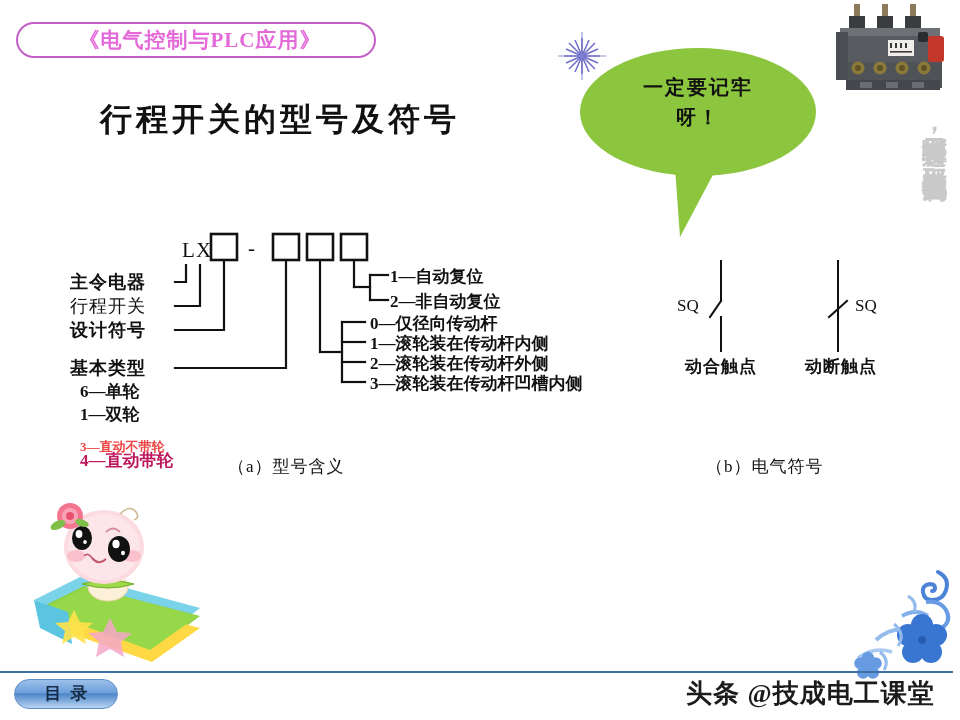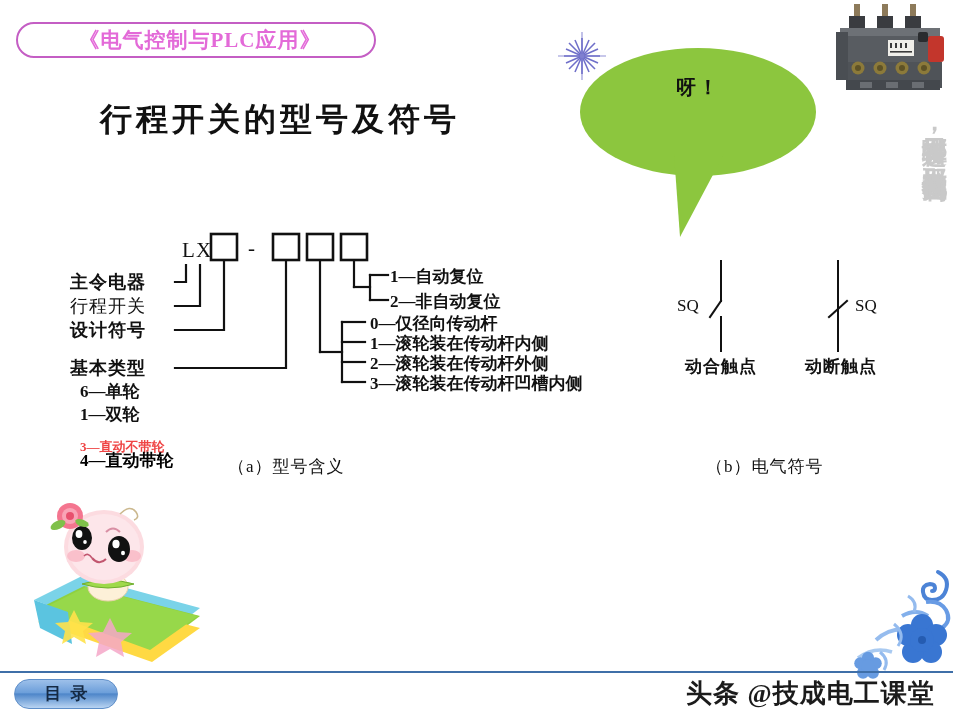--- a/index.html
+++ b/index.html
@@ -148,20 +148,21 @@
       <circle cx="24" cy="24" r="2.4" fill="#7f7fd0"></circle>
     </svg>
   </div>
 
   <div class="bubble-wrap">
     <svg width="240" height="195" viewBox="0 0 240 195">
       <ellipse cx="120" cy="68" rx="118" ry="64" fill="#8cc63e"></ellipse>
       <polygon points="96,110 146,110 102,193" fill="#8cc63e"></polygon>
     </svg>
     <div class="bubble-text">
+      <span>一定要记牢</span>
       <span>呀！</span>
     </div>
   </div>
 
   <div class="relay">
     <svg width="122" height="92" viewBox="0 0 122 92">
       <rect x="0" y="0" width="122" height="92" fill="#ffffff"></rect>
 
       <g fill="#8d7a5a">
         <rect x="22" y="2" width="6" height="16"></rect>
@@ -251,21 +252,21 @@
     </svg>
 
     <div style="position:absolute;left:0px;top:45px;font-size:18px;font-weight:bold;color:#111;letter-spacing:1px;white-space:nowrap;text-align:right;">主令电器</div>
     <div style="position:absolute;left:0px;top:69px;font-size:18px;font-weight:normal;color:#111;letter-spacing:1px;white-space:nowrap;">行程开关</div>
     <div style="position:absolute;left:0px;top:93px;font-size:18px;font-weight:bold;color:#111;letter-spacing:1px;white-space:nowrap;">设计符号</div>
     <div style="position:absolute;left:0px;top:131px;font-size:18px;font-weight:bold;color:#111;letter-spacing:1px;white-space:nowrap;">基本类型</div>
 
     <div style="position:absolute;left:10px;top:155px;font-size:17px;font-weight:bold;color:#111;white-space:nowrap;">6—单轮</div>
     <div style="position:absolute;left:10px;top:178px;font-size:17px;font-weight:bold;color:#111;white-space:nowrap;">1—双轮</div>
     <div style="position:absolute;left:10px;top:201px;font-size:13px;font-weight:bold;color:#ef4444;white-space:nowrap;margin-top:12px;">3—直动不带轮</div>
-    <div style="position:absolute;left:10px;top:224px;font-size:17px;font-weight:bold;color:#000000;white-space:nowrap;">4—直动带轮</div>
+    <div style="position:absolute;left:10px;top:224px;font-size:17px;font-weight:bold;color:#be185d;white-space:nowrap;">4—直动带轮</div>
 
     <div style="position:absolute;left:320px;top:40px;font-size:17px;font-weight:bold;color:#111;white-space:nowrap;">1—自动复位</div>
     <div style="position:absolute;left:320px;top:65px;font-size:17px;font-weight:bold;color:#111;white-space:nowrap;text-align:right;">2—非自动复位</div>
 
     <div style="position:absolute;left:300px;top:87px;font-size:17px;font-weight:bold;color:#111;white-space:nowrap;">0—仅径向传动杆</div>
     <div style="position:absolute;left:300px;top:107px;font-size:17px;font-weight:bold;color:#111;white-space:nowrap;">1—滚轮装在传动杆内侧</div>
     <div style="position:absolute;left:300px;top:127px;font-size:17px;font-weight:bold;color:#111;white-space:nowrap;">2—滚轮装在传动杆外侧</div>
     <div style="position:absolute;left:300px;top:147px;font-size:17px;font-weight:bold;color:#111;white-space:nowrap;">3—滚轮装在传动杆凹槽内侧</div>
   </div>
 

